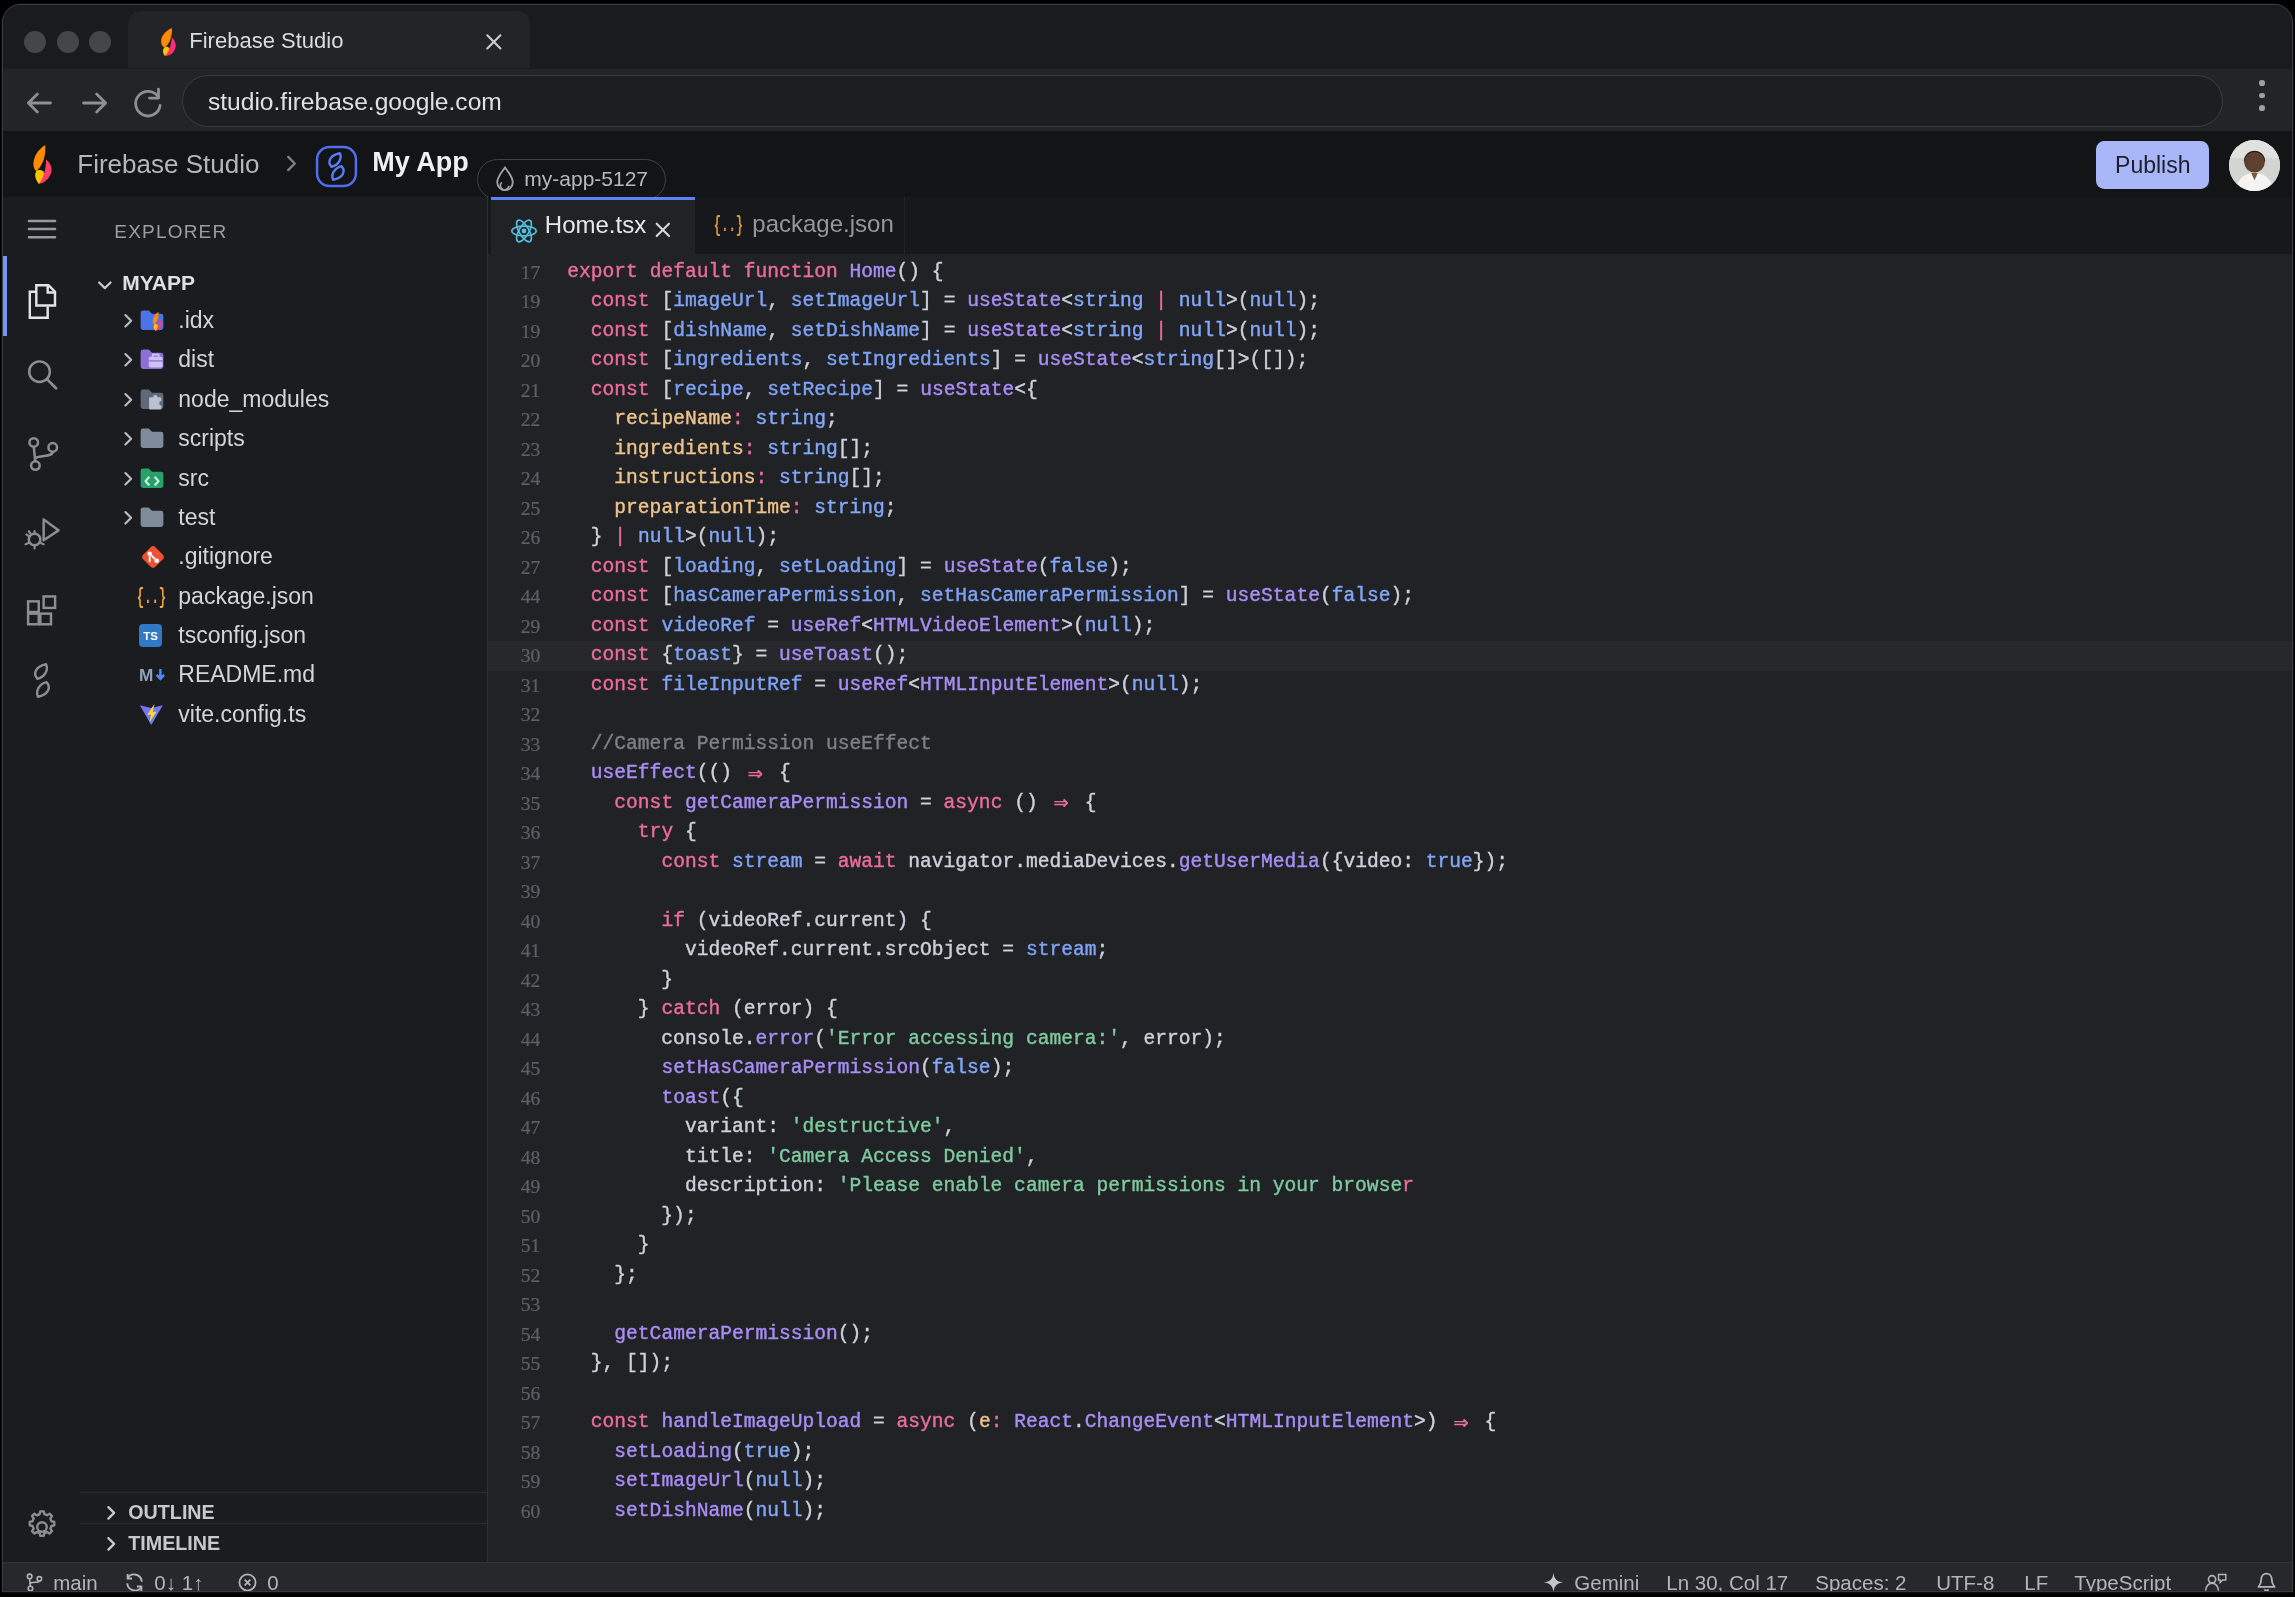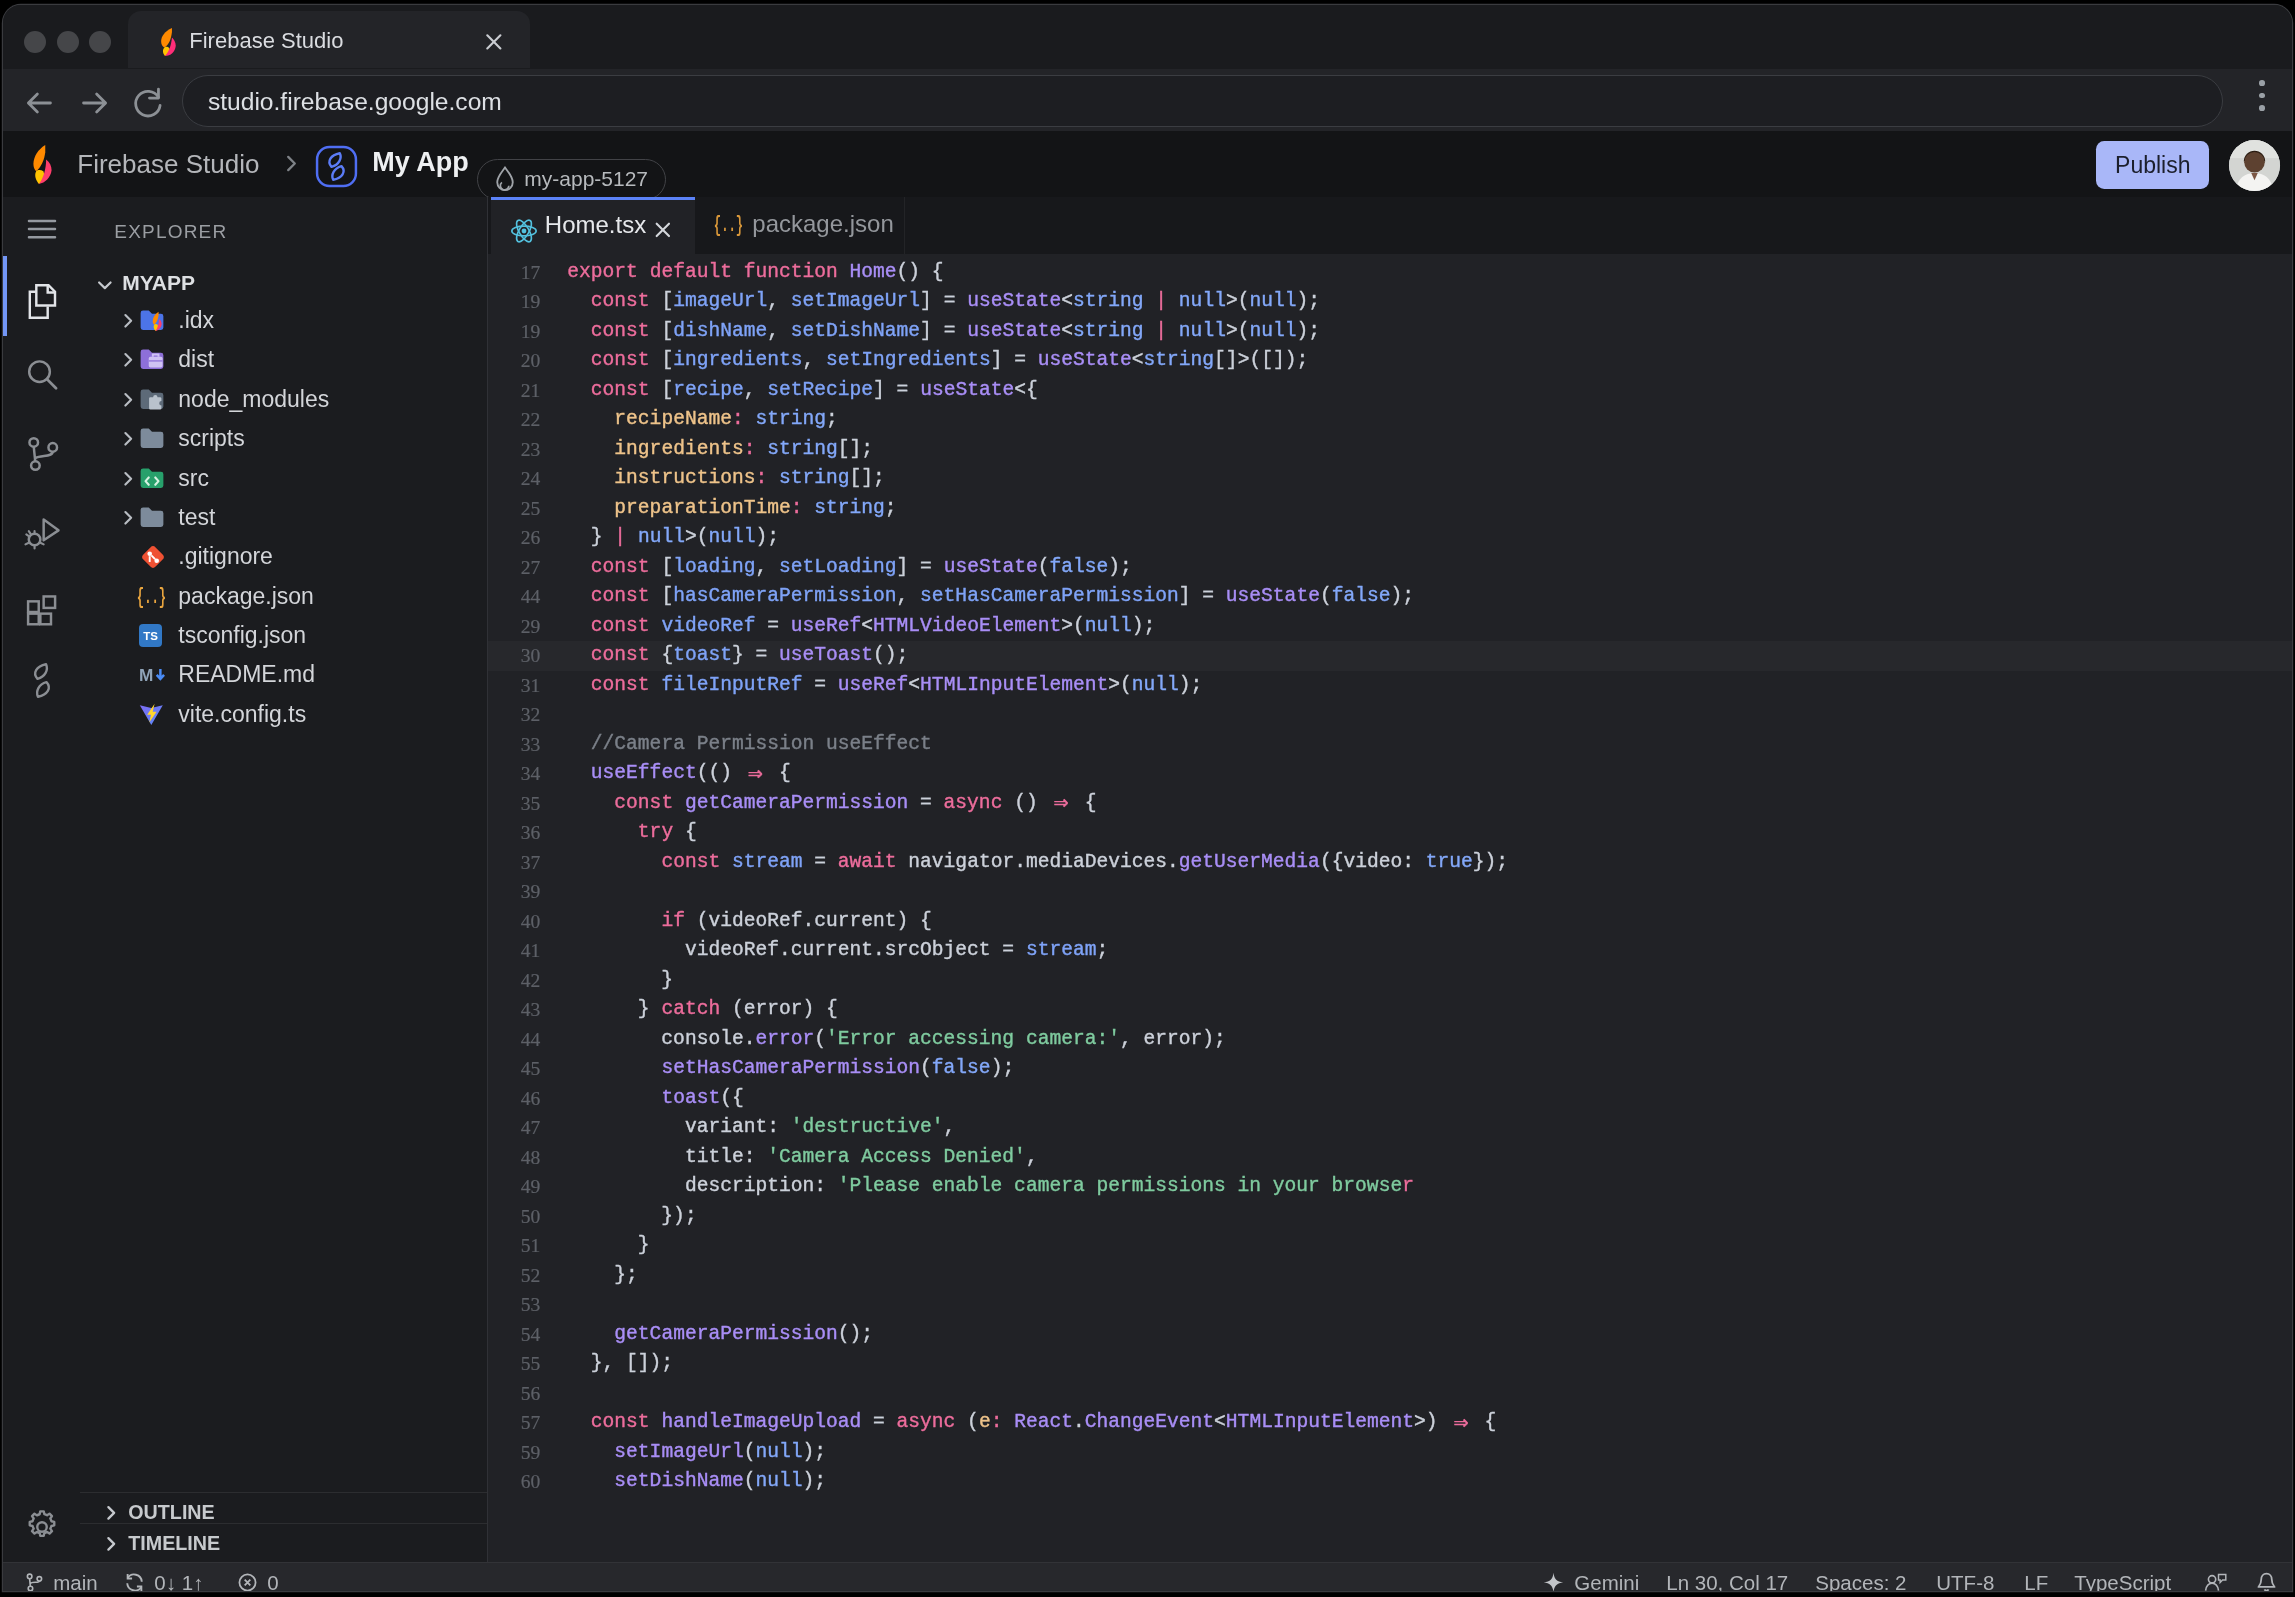--- a/index.html
+++ b/index.html
@@ -494,20 +494,24 @@
           </div>
 <div class="cl">
             <span class="num">56</span>
             <span class="ct"></span>
           </div>
 <div class="cl">
             <span class="num">57</span>
             <span class="ct"><span class="w">  </span><span class="k">const</span><span class="w"> </span><span class="f">handleImageUpload</span><span class="w"> = </span><span class="k">async</span><span class="w"> (</span><span class="o">e</span><span class="k">:</span><span class="w"> </span><span class="f">React</span><span class="w">.</span><span class="f">ChangeEvent</span><span class="w">&lt;</span><span class="f">HTMLInputElement</span><span class="w">&gt;) </span><span class="ar k">⇒</span><span class="w"> {</span></span>
           </div>
 <div class="cl">
+            <span class="num">58</span>
+            <span class="ct"><span class="w">    </span><span class="f">setLoading</span><span class="w">(</span><span class="n">true</span><span class="w">);</span></span>
+          </div>
+<div class="cl">
             <span class="num">59</span>
             <span class="ct"><span class="w">    </span><span class="f">setImageUrl</span><span class="w">(</span><span class="n">null</span><span class="w">);</span></span>
           </div>
 <div class="cl">
             <span class="num">60</span>
             <span class="ct"><span class="w">    </span><span class="f">setDishName</span><span class="w">(</span><span class="n">null</span><span class="w">);</span></span>
           </div>
     </div>
   </div>
 </div>

